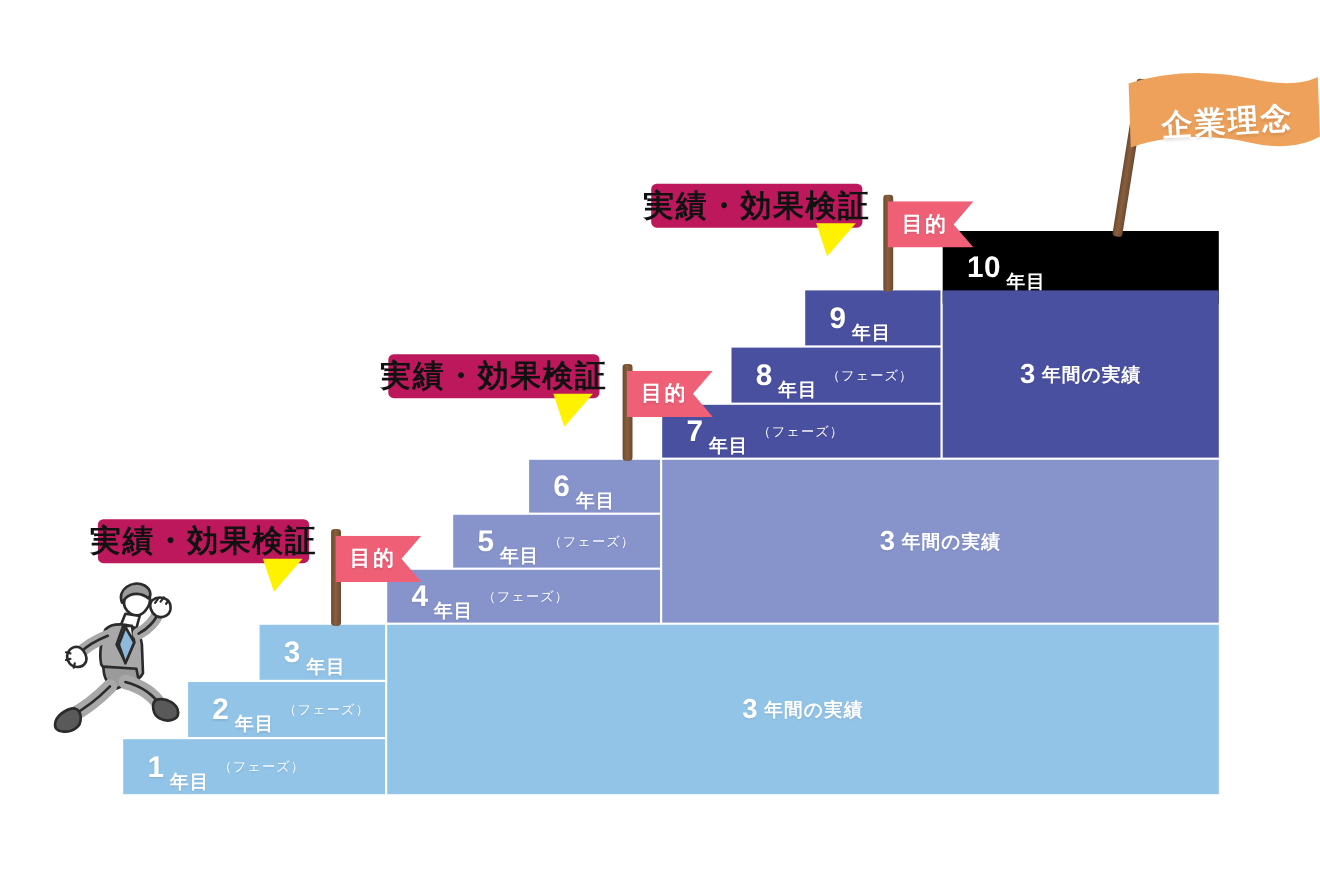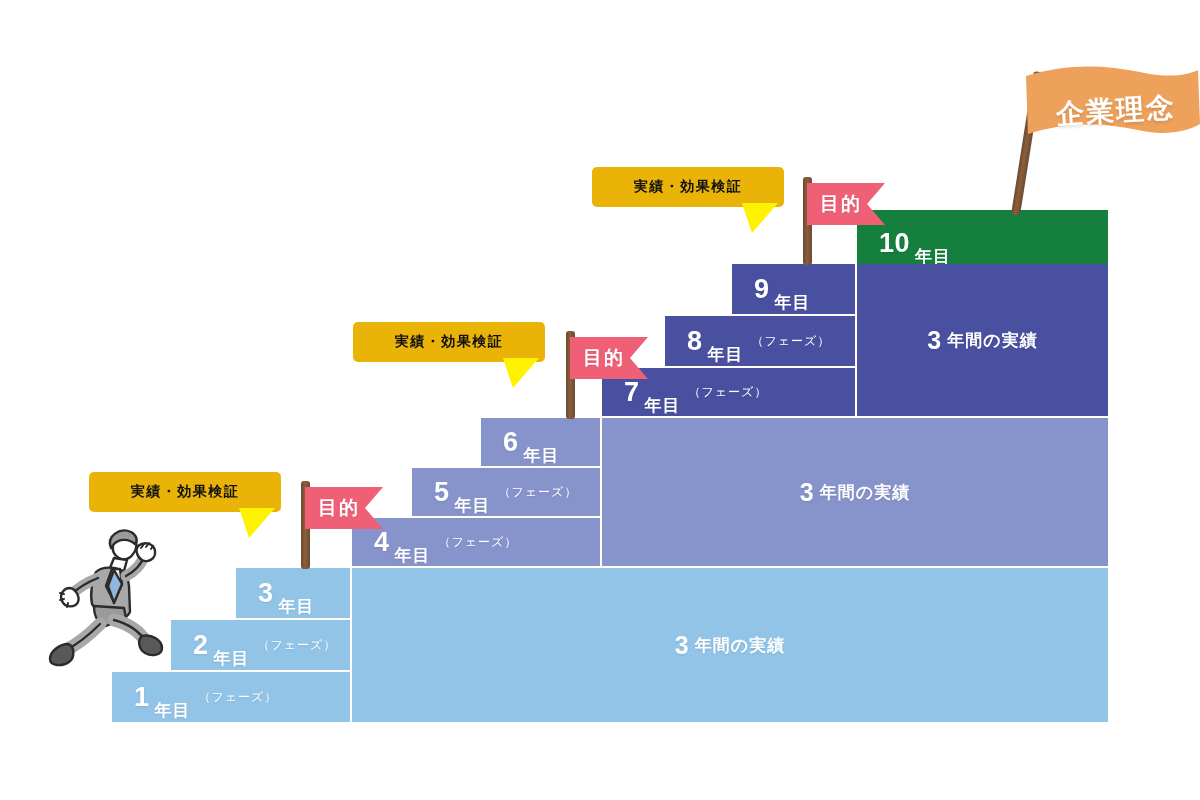--- a/index.html
+++ b/index.html
@@ -46,25 +46,25 @@
     color:#fff;
     white-space:nowrap;
     text-shadow:0 1px 2px rgba(0,0,0,.10);
   }
   .ach .num{font-size:25px;font-weight:700;line-height:1;}
   .ach .txt{font-size:17px;font-weight:700;line-height:1;margin-left:6px;letter-spacing:1px;}
 
   
   .callout{
     position:absolute;
-    background:#eab308;
+    background:#be185d;
     border-radius:5px;
     display:flex;align-items:center;justify-content:center;
     color:#111;
-    font-size:14px;font-weight:700;
+    font-size:28px;font-weight:700;
     letter-spacing:1.5px;
     white-space:nowrap;
     z-index:30;
   }
   .callout .tail{
     position:absolute;
     right:6px;bottom:-26px;
     width:0;height:0;
     border-left:10px solid transparent;
     border-right:26px solid transparent;
@@ -173,21 +173,21 @@
     <span class="unit">年目</span>
     <span class="phase">（フェーズ）</span>
   </div>
 
   <div class="step step-pad" style="left:732px;top:264px;width:123px;height:50px;background:#4a50a0;">
     <span class="num">9</span>
     <span class="unit">年目</span>
     <span class="phase"></span>
   </div>
 
-  <div class="step step-pad" style="left:857px;top:210px;width:251px;height:66px;background:#15803d;">
+  <div class="step step-pad" style="left:857px;top:210px;width:251px;height:66px;background:#000000;">
     <span class="num">10</span>
     <span class="unit">年目</span>
     <span class="phase"></span>
   </div>
 
   <div class="ach" style="left:857px;top:264px;width:251px;height:152px;background:#4a50a0;">
     <span class="num">3</span>
     <span class="txt">年間の実績</span>
   </div>
 

